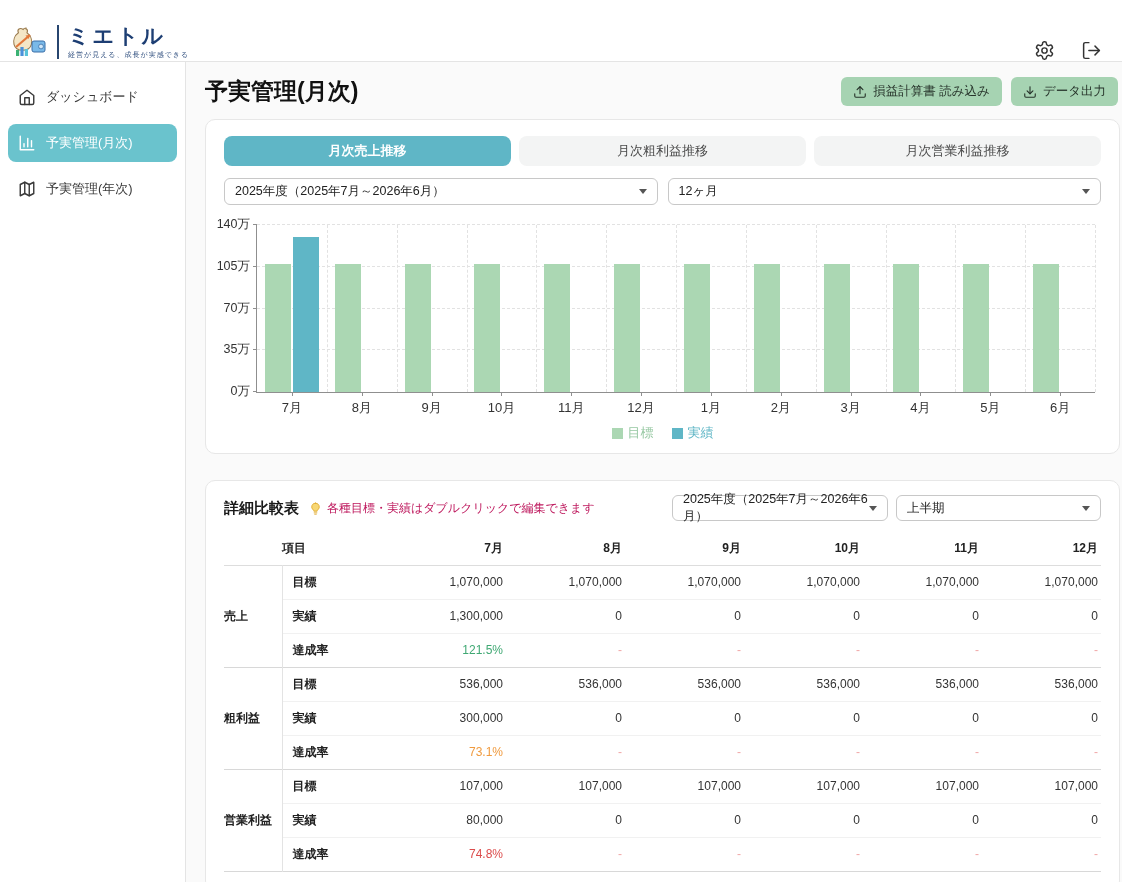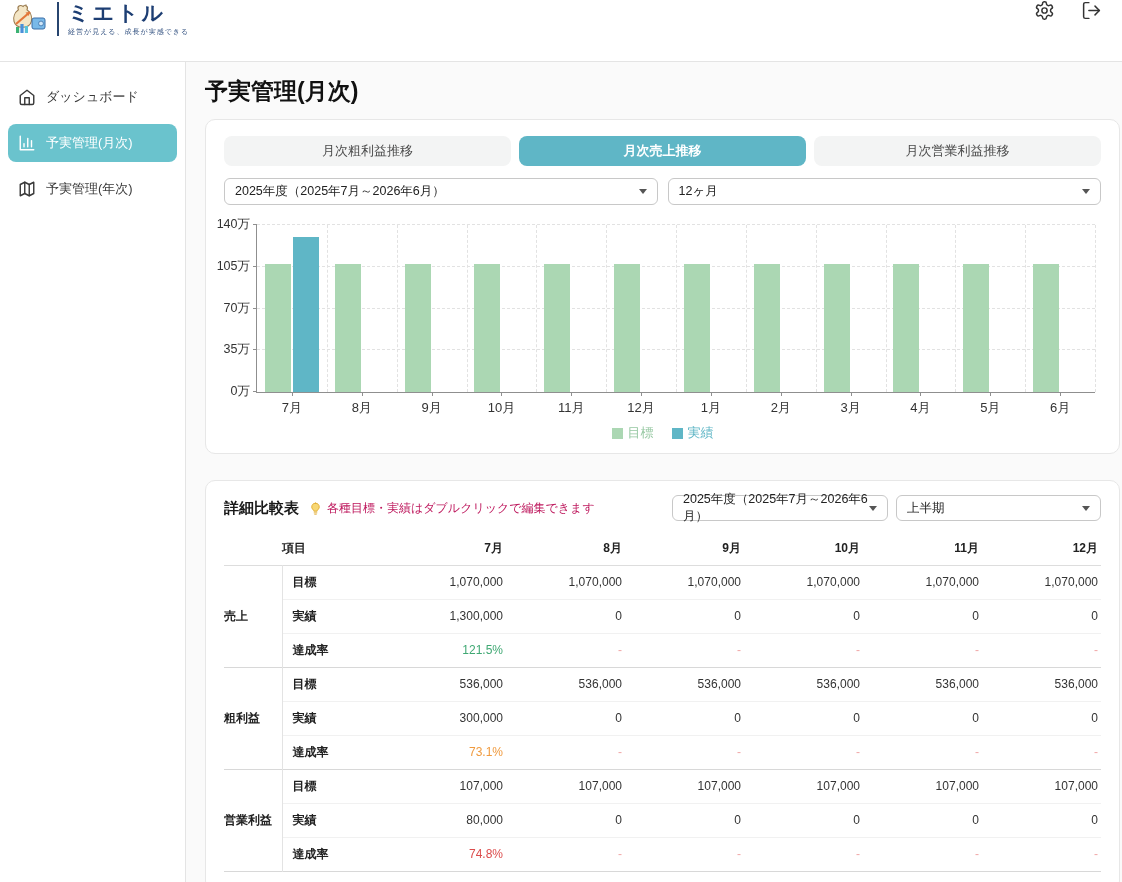--- a/index.html
+++ b/index.html
@@ -7,21 +7,21 @@
   body {
     width:1122px; height:882px; overflow:hidden;
     font-family:"Liberation Sans", sans-serif;
     background:#fff; color:#222;
   }
   svg { display:block; }
 
   
   .topbar {
     height:62px; background:#fff; border-bottom:1px solid #e4e4e4;
-    display:flex; align-items:flex-start; justify-content:space-between;
+    display:flex; align-items:flex-end; justify-content:space-between;
     padding:0 20px 0 10px;
   }
   .brand { display:flex; align-items:center; gap:9px; }
   .brand-divider { width:2px; height:34px; background:#27456f; }
   .brand-name { font-size:21px; font-weight:600; color:#1d3e73; letter-spacing:3px; line-height:1.1; }
   .brand-tagline { font-size:7px; color:#2a4a7b; letter-spacing:1px; margin-top:2px; }
   .topbar-actions { display:flex; align-items:center; gap:26px; color:#333; }
   .topbar-actions .ibtn { cursor:pointer; background:none; border:none; padding:0; color:#333; }
 
   
@@ -182,26 +182,48 @@
             <line x1="15" y1="6" x2="15" y2="21"></line>
           </svg>
         </span>
         <span>予実管理(年次)</span>
       </div>
     </aside>
 
   <main class="main">
     <div class="page-head">
       <h1 class="page-title">予実管理(月次)</h1>
+      <div class="head-buttons" id="head-buttons">
+          <button class="gbtn">
+            <span>
+              <svg width="14" height="14" viewBox="0 0 24 24" fill="none" stroke="currentColor" stroke-width="1.9" stroke-linecap="round" stroke-linejoin="round">
+                <path d="M21 15v4a2 2 0 0 1-2 2H5a2 2 0 0 1-2-2v-4"></path>
+                <polyline points="17 8 12 3 7 8"></polyline>
+                <line x1="12" y1="3" x2="12" y2="15"></line>
+              </svg>
+            </span>
+            <span>損益計算書 読み込み</span>
+          </button>
+          <button class="gbtn">
+            <span>
+              <svg width="14" height="14" viewBox="0 0 24 24" fill="none" stroke="currentColor" stroke-width="1.9" stroke-linecap="round" stroke-linejoin="round">
+                <path d="M21 15v4a2 2 0 0 1-2 2H5a2 2 0 0 1-2-2v-4"></path>
+                <polyline points="7 10 12 15 17 10"></polyline>
+                <line x1="12" y1="15" x2="12" y2="3"></line>
+              </svg>
+            </span>
+            <span>データ出力</span>
+          </button>
+        </div>
     </div>
 
     <section class="card chart-card">
       <div class="tabs" id="tabs">
+          <div class="tab active">月次売上推移</div>
           <div class="tab">月次粗利益推移</div>
-          <div class="tab active">月次売上推移</div>
           <div class="tab">月次営業利益推移</div>
         </div>
       <div class="selects-row">
         <div class="select">
           <span>2025年度（2025年7月～2026年6月）</span>
           <span class="caret"></span>
         </div>
         <div class="select">
           <span>12ヶ月</span>
           <span class="caret"></span>

